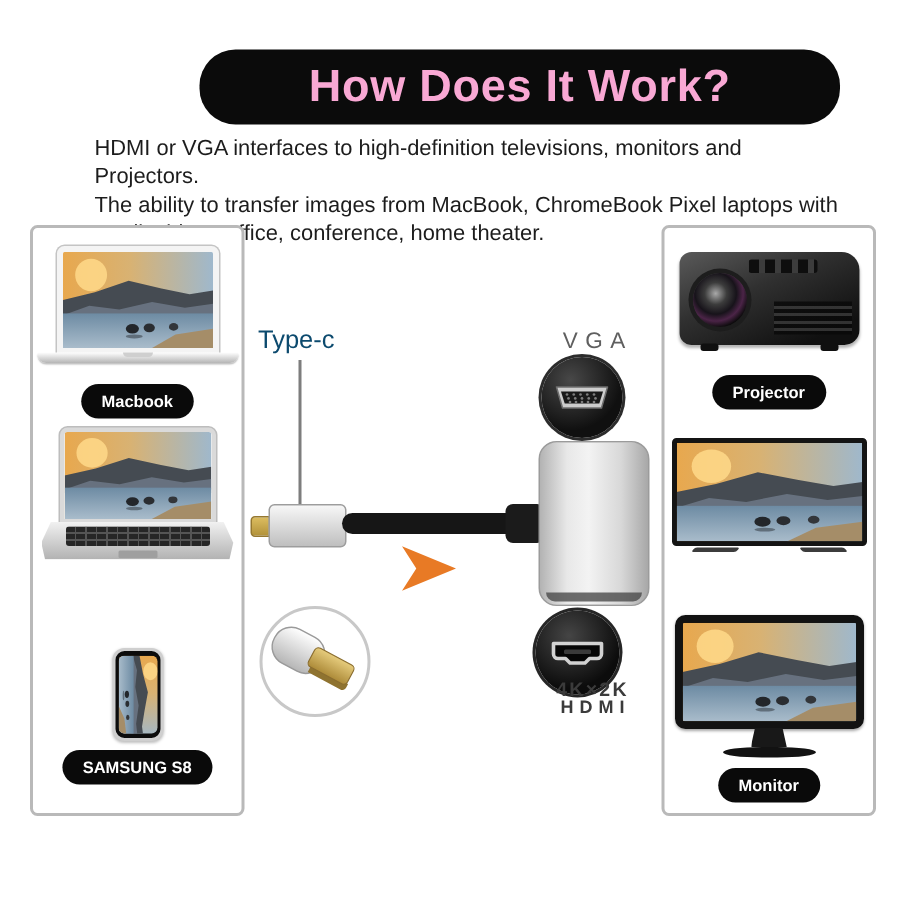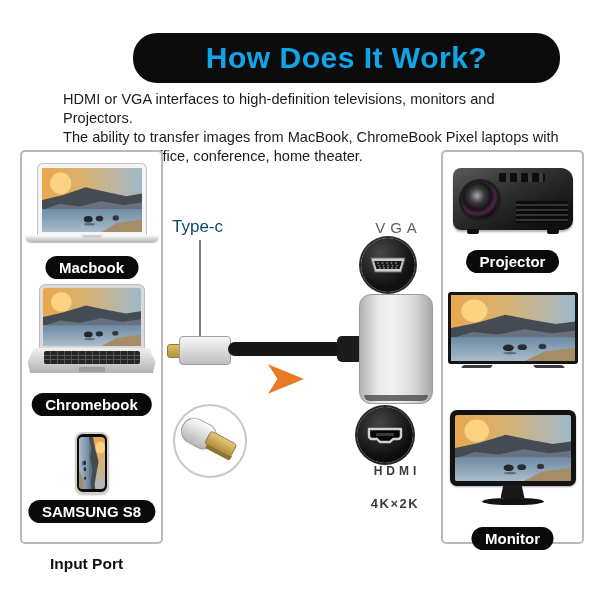--- a/index.html
+++ b/index.html
@@ -4,36 +4,36 @@
 <style>
   * { margin:0; padding:0; box-sizing:border-box; }
   html,body { width:600px; height:600px; }
   body { font-family:"Liberation Sans", sans-serif; background:#fff; position:relative; overflow:hidden; }
   .stage { position:absolute; left:0; top:0; width:600px; height:600px; background:#fff; }
 
   
   .banner { position:absolute; left:133px; top:33px; width:427px; height:50px;
             background:#0b0b0b; border-radius:24px;
             display:flex; align-items:center; justify-content:center; }
-  .banner span { color:#0ea5e9; font-size:30px; font-weight:bold; letter-spacing:.5px; }
+  .banner span { color:#f9a8d4; font-size:30px; font-weight:bold; letter-spacing:.5px; }
 
   
   .desc { position:absolute; left:63px; top:90px; width:505px;
           font-size:14.6px; line-height:19px; color:#1c1c1c; }
 
   
   .panel { position:absolute; top:150px; width:143px; height:394px;
            border:2px solid #b9b9b9; border-radius:5px; background:#fff; }
   .panel.left  { left:20px; }
   .panel.right { left:441px; }
 
   .dev  { position:absolute; left:50%; transform:translateX(-50%);
           display:flex; flex-direction:column; align-items:center; }
   .pill { position:absolute; left:50%; transform:translateX(-50%);
-          background:#0a0a0a; color:#fff; font-weight:bold; font-size:15px;
+          background:#0a0a0a; color:#fff; font-weight:bold; font-size:11px;
           white-space:nowrap; height:23px; padding:0 14px; border-radius:14px;
           display:flex; align-items:center; justify-content:center; }
   .pill.small { font-size:12.8px; padding:0 7px; }
 
   .shot { width:100%; height:100%; display:block; }
 
   
   .macbook .screen { width:108px; height:72px; border:4px solid #f4f4f4;
                      box-shadow:0 0 0 1px #c4c4c4; border-radius:5px 5px 0 0; overflow:hidden; background:#fff; }
   .macbook .base   { width:134px; height:7px; background:linear-gradient(#fefefe,#b5b5b5);
@@ -113,21 +113,21 @@
   .vga-label { position:absolute; left:356px; top:219px; width:80px; text-align:center;
                font-size:15px; color:#5f5f5f; letter-spacing:5px; text-indent:5px; }
   .vga-circle { position:absolute; left:361px; top:238px; width:54px; height:54px; border-radius:50%;
                background:radial-gradient(circle at 36% 28%, #484848, #101010 65%);
                box-shadow:0 0 0 2px #2c2c2c; }
   .hdmi-circle { position:absolute; left:357px; top:407px; width:56px; height:56px; border-radius:50%;
                background:radial-gradient(circle at 40% 30%, #454545, #0c0c0c 68%);
                box-shadow:0 0 0 2px #262626; }
   .hdmi-label { position:absolute; left:349px; top:464px; width:92px; text-align:center;
                font-size:12px; font-weight:bold; color:#3b3b3b; letter-spacing:4px; text-indent:4px; }
-  .hdmi-res   { position:absolute; left:349px; top:496px; width:92px; text-align:center;
+  .hdmi-res   { position:absolute; left:349px; top:452px; width:92px; text-align:center;
                font-size:13px; font-weight:bold; color:#3b3b3b; letter-spacing:1.5px; }
 
   .usbc-inset { position:absolute; left:173px; top:404px; width:74px; height:74px; border-radius:50%;
                border:2px solid #c8c8c8; background:#fff; overflow:hidden; }
 
   
   .port-label { position:absolute; top:555px; width:143px; text-align:center;
                 font-size:15.5px; font-weight:bold; color:#111; }
   .port-label.input  { left:15px; }
   .port-label.output { left:441px; }
@@ -196,21 +196,20 @@
       <div class="screen">
         <svg class="shot">
             <use href="#landscape"></use>
           </svg>
       </div>
       <div class="deck">
         <div class="kbd"></div>
         <div class="pad"></div>
       </div>
     </div>
-    <div class="pill" style="top:241px">Chromebook</div>
 
     <div class="dev" style="top:280px">
       <div class="phone">
         <div class="screen">
           <svg>
               <use href="#landscape"></use>
             </svg>
         </div>
       </div>
     </div>
@@ -301,18 +300,17 @@
 
     <div class="dev monitor" style="top:258px">
       <div class="screen">
         <svg class="shot">
             <use href="#landscape"></use>
           </svg>
       </div>
       <div class="neck"></div>
       <div class="base"></div>
     </div>
-    <div class="pill" style="top:375px">Monitor</div>
-  </div>
-
-  <div class="port-label input">Input Port</div>
+    <div class="pill" style="top:360px">Monitor</div>
+  </div>
+
 
 </div>
 
 </body></html>

